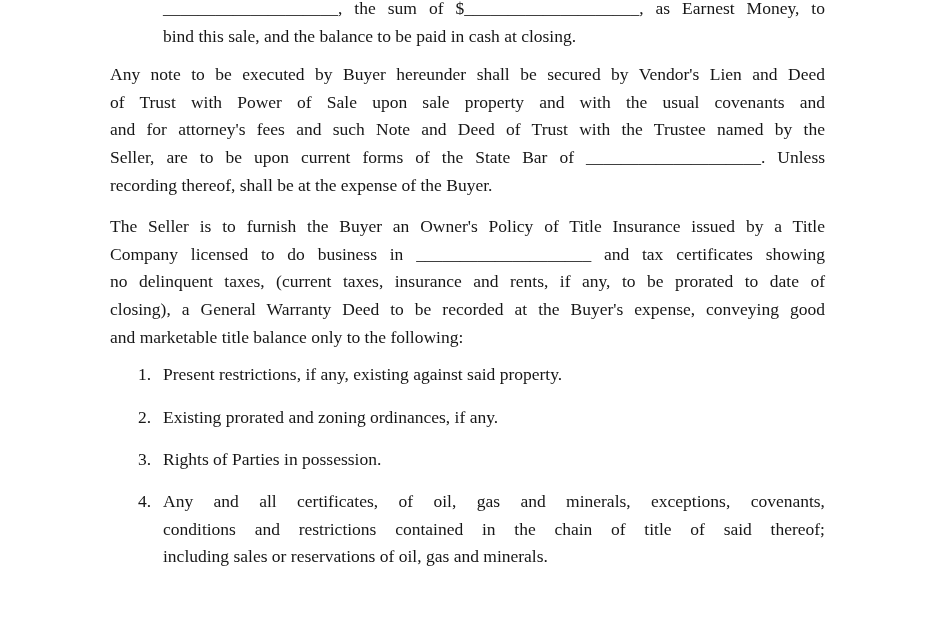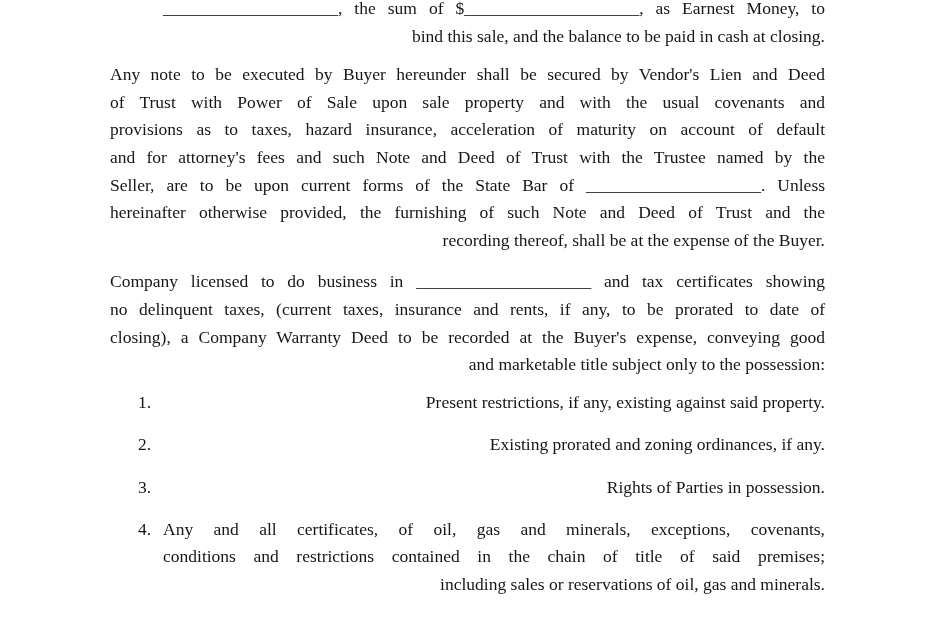--- a/index.html
+++ b/index.html
@@ -16,21 +16,21 @@
     box-sizing: border-box;
     width: 930px;
     height: 620px;
     padding: 0 105px 0 110px;
     font-family: "Liberation Serif", "DejaVu Serif", serif;
     font-size: 17.5px;
     line-height: 27.6px;
     color: #161616;
     filter: blur(0.3px);
   }
-  .line { min-height: 27.6px; text-align: right; }
+  .line { min-height: 27.6px; }
   .just {
     text-align: justify;
     text-align-last: justify;
   }
   .indent { margin-left: 53px; }
   .p1 { margin-top: -5px; }
   .p2 { margin-top: 11px; font-family: Liberation Serif, serif; }
   .p3 { margin-top: 14px; }
   .list { margin-top: 10px; }
   .item {
@@ -51,32 +51,31 @@
 <div class="page">
 
   <div class="para p1 indent">
     <div class="line just">____________________, the sum of $____________________, as Earnest Money, to</div>
     <div class="line">bind this sale, and the balance to be paid in cash at closing.</div>
   </div>
 
   <div class="para p2">
     <div class="line just">Any note to be executed by Buyer hereunder shall be secured by Vendor's Lien and Deed</div>
     <div class="line just">of Trust with Power of Sale upon sale property and with the usual covenants and</div>
-    <div class="line just">provisions as to taxes, hazard insurance, acceleration of maturity on account of default</div>
     <div class="line just">and for attorney's fees and such Note and Deed of Trust with the Trustee named by the</div>
     <div class="line just">Seller, are to be upon current forms of the State Bar of ____________________. Unless</div>
-    <div class="line just">hereinafter otherwise provided, the furnishing of such Note and Deed of Trust and the</div>
     <div class="line">recording thereof, shall be at the expense of the Buyer.</div>
   </div>
 
   <div class="para p3">
+    <div class="line just">The Seller is to furnish the Buyer an Owner's Policy of Title Insurance issued by a Title</div>
     <div class="line just">Company licensed to do business in ____________________ and tax certificates showing</div>
     <div class="line just">no delinquent taxes, (current taxes, insurance and rents, if any, to be prorated to date of</div>
-    <div class="line just">closing), a Company Warranty Deed to be recorded at the Buyer's expense, conveying good</div>
-    <div class="line">and marketable title subject only to the possession:</div>
+    <div class="line just">closing), a General Warranty Deed to be recorded at the Buyer's expense, conveying good</div>
+    <div class="line">and marketable title balance only to the following:</div>
   </div>
 
   <div class="list">
 
     <div class="item">
       <span class="num">1.</span>
       <div class="line">Present restrictions, if any, existing against said property.</div>
     </div>
 
     <div class="item">
@@ -85,19 +84,19 @@
     </div>
 
     <div class="item">
       <span class="num">3.</span>
       <div class="line">Rights of Parties in possession.</div>
     </div>
 
     <div class="item tight">
       <span class="num">4.</span>
       <div class="line just">Any and all certificates, of oil, gas and minerals, exceptions, covenants,</div>
-      <div class="line just">conditions and restrictions contained in the chain of title of said premises;</div>
+      <div class="line just">conditions and restrictions contained in the chain of title of said thereof;</div>
       <div class="line">including sales or reservations of oil, gas and minerals.</div>
     </div>
 
   </div>
 
 </div>
 
 </body></html>

